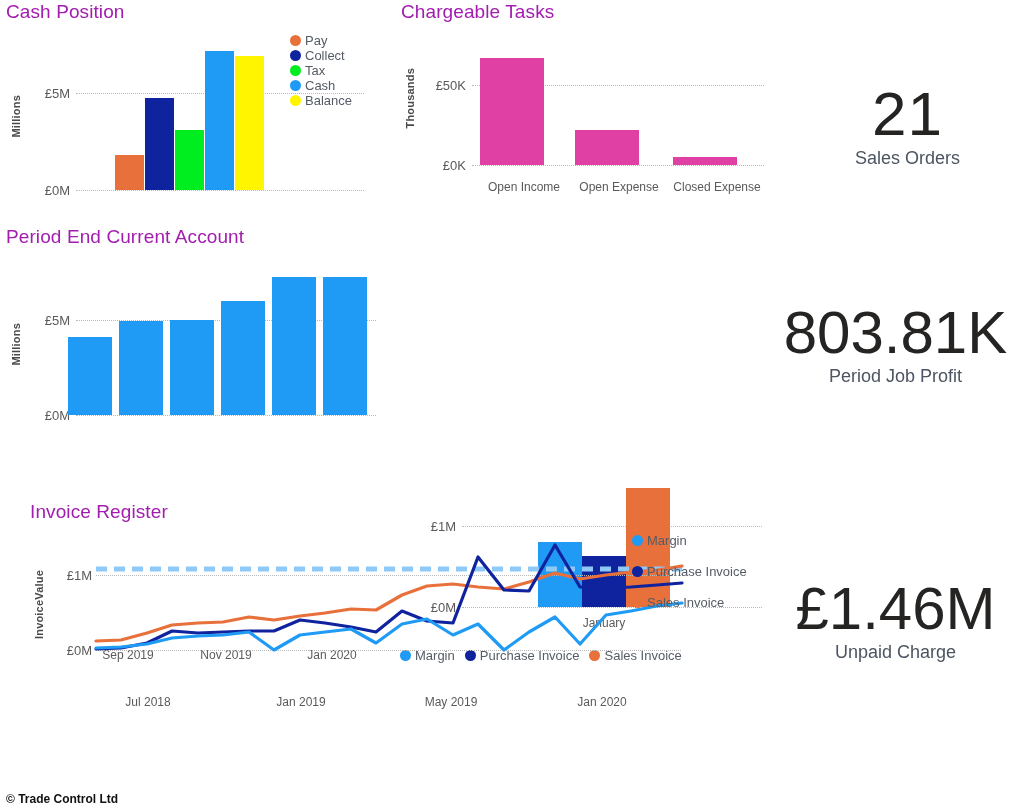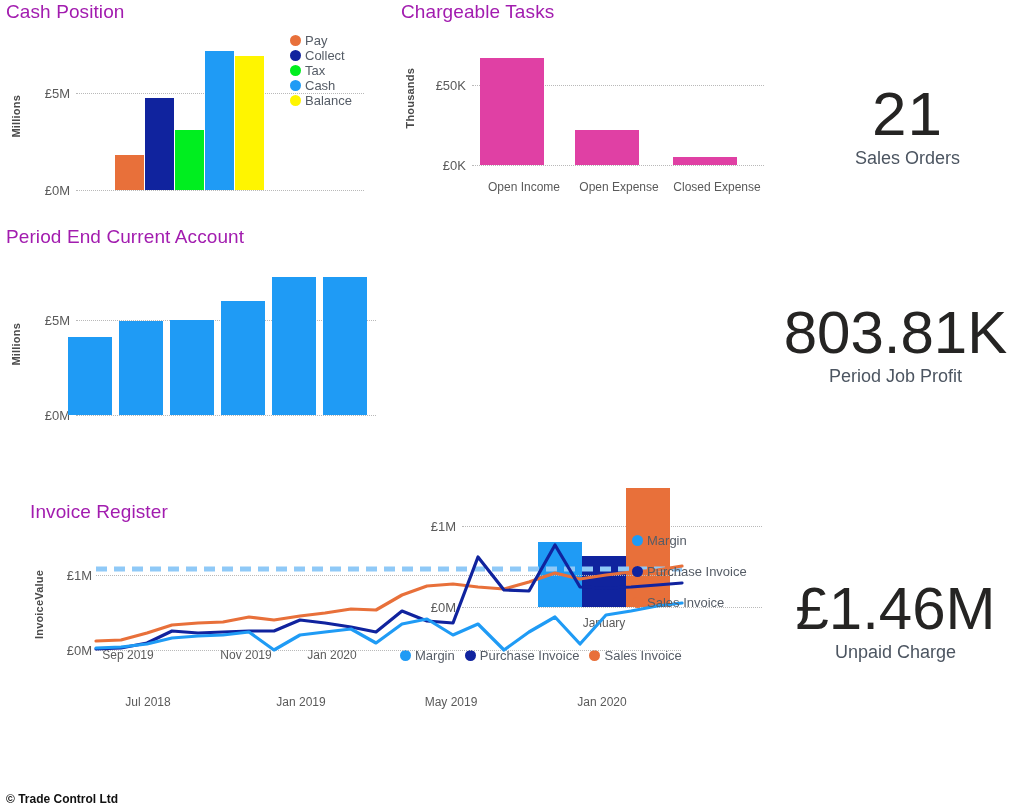--- a/index.html
+++ b/index.html
@@ -142,21 +142,21 @@
   <div class="plot" style="left:63px;top:40px;width:313px;height:150px;">
     <div class="bar" style="left:5px;  width:44px;height:78px; background:#1F9BF5;"></div>
     <div class="bar" style="left:56px; width:44px;height:94px; background:#1F9BF5;"></div>
     <div class="bar" style="left:107px;width:44px;height:95px; background:#1F9BF5;"></div>
     <div class="bar" style="left:158px;width:44px;height:114px;background:#1F9BF5;"></div>
     <div class="bar" style="left:209px;width:44px;height:138px;background:#1F9BF5;"></div>
     <div class="bar" style="left:260px;width:44px;height:138px;background:#1F9BF5;"></div>
   </div>
 
   <div class="xtick" style="left:78px;top:421px;width:100px;">Sep 2019</div>
-  <div class="xtick" style="left:196px;top:421px;width:100px;">Nov 2019</div>
+  <div class="xtick" style="left:176px;top:421px;width:100px;">Nov 2019</div>
   <div class="xtick" style="left:282px;top:421px;width:100px;">Jan 2020</div>
 </div>
 
 <div class="panel" style="left:390px;top:225px;width:400px;height:225px;">
 
   <div class="ytick" style="left:6px;top:301px;width:60px;">£1M</div>
   <div class="ytick" style="left:6px;top:382px;width:60px;">£0M</div>
 
   <div class="gridline" style="left:72px;top:301px;width:300px;"></div>
   <div class="gridline" style="left:72px;top:382px;width:300px;"></div>

